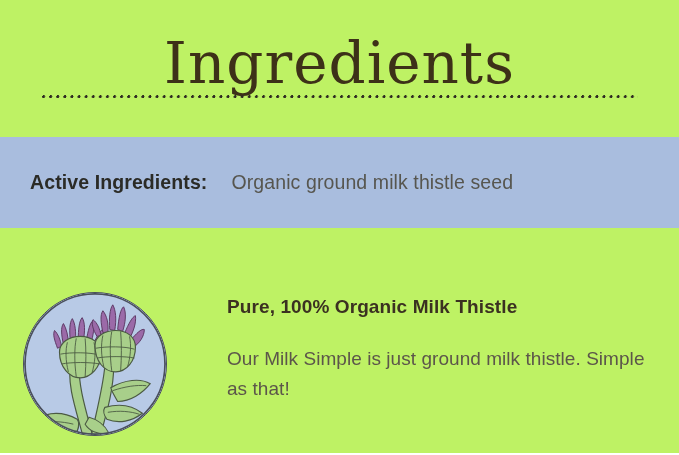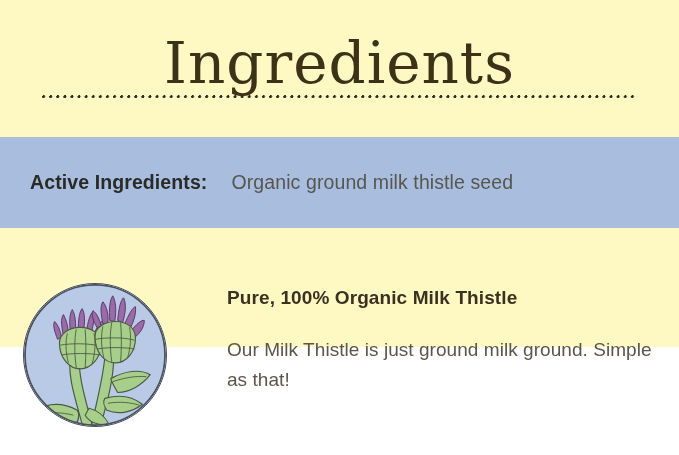--- a/index.html
+++ b/index.html
@@ -11,22 +11,22 @@
     height: 455px;
     background: #ffffff;
     font-family: "Liberation Sans", sans-serif;
     overflow: hidden;
     position: relative;
   }
 
   #page {
     position: relative;
     width: 679px;
-    height: 347px;
-    background: #fef9c3;
+    height: 453px;
+    background: #bef264;
   }
 
   
   .title-wrap {
     position: absolute;
     left: 0;
     top: -12px;
     width: 679px;
     text-align: center;
   }
@@ -82,21 +82,21 @@
     font-weight: 400;
     color: #57564f;
     margin-left: 24px;
     letter-spacing: 0.1px;
   }
 
   
   .feature {
     position: absolute;
     left: 0;
-    top: 276px;
+    top: 285px;
     width: 679px;
     height: 170px;
   }
 
   .thistle-badge {
     position: absolute;
     left: 23px;
     top: 7px;
     width: 144px;
     height: 144px;
@@ -223,17 +223,17 @@
             <path d="M73 56 C83 54, 103 54, 112 57"></path>
             <path d="M74 66 C84 64, 103 64, 112 66"></path>
           </g>
         </g>
         <circle cx="72" cy="72" r="71" fill="none" stroke="#4a4f5c" stroke-width="1.8"></circle>
       </svg>
     </div>
 
     <div class="feature-text">
       <p class="feature-heading">Pure, 100% Organic Milk Thistle</p>
-      <p class="feature-body">Our Milk Thistle is just ground milk ground. Simple as that!</p>
+      <p class="feature-body">Our Milk Simple is just ground milk thistle. Simple as that!</p>
     </div>
 
   </div>
 </div>
 
 </body></html>

